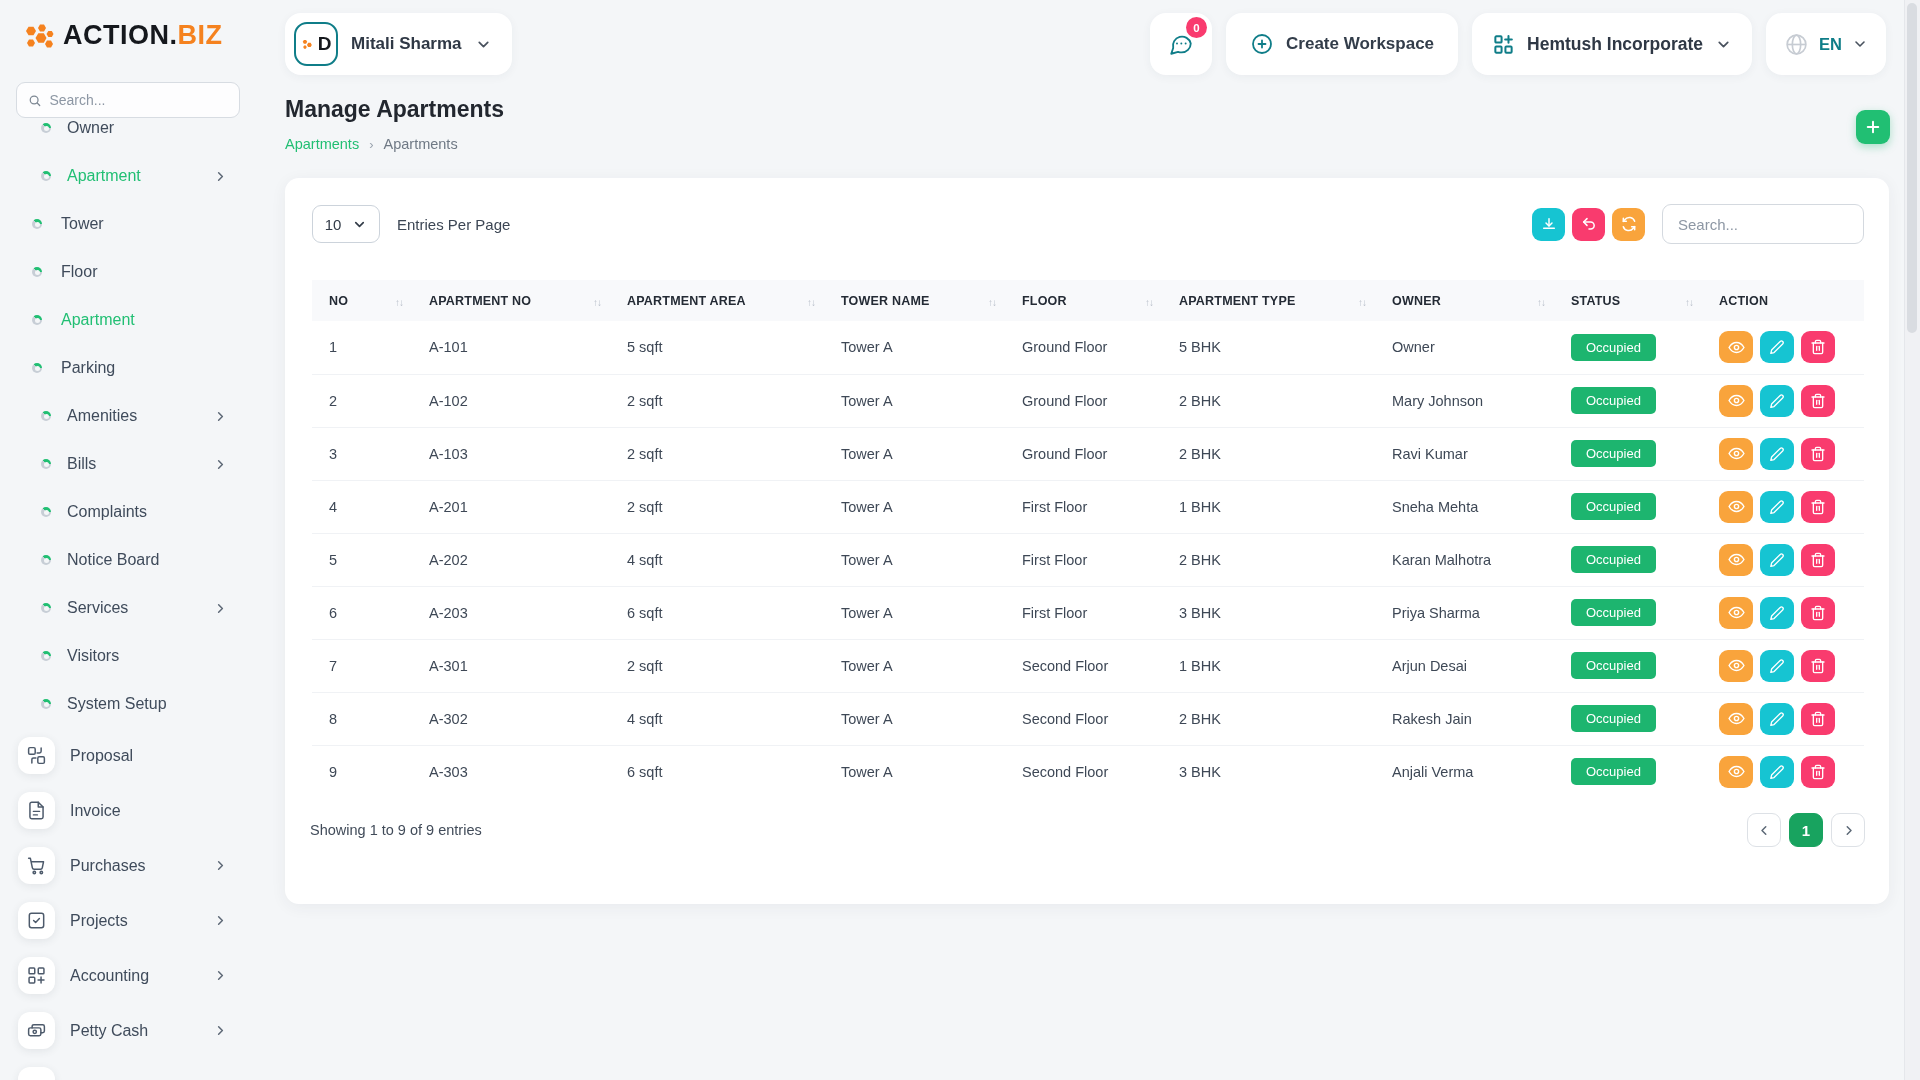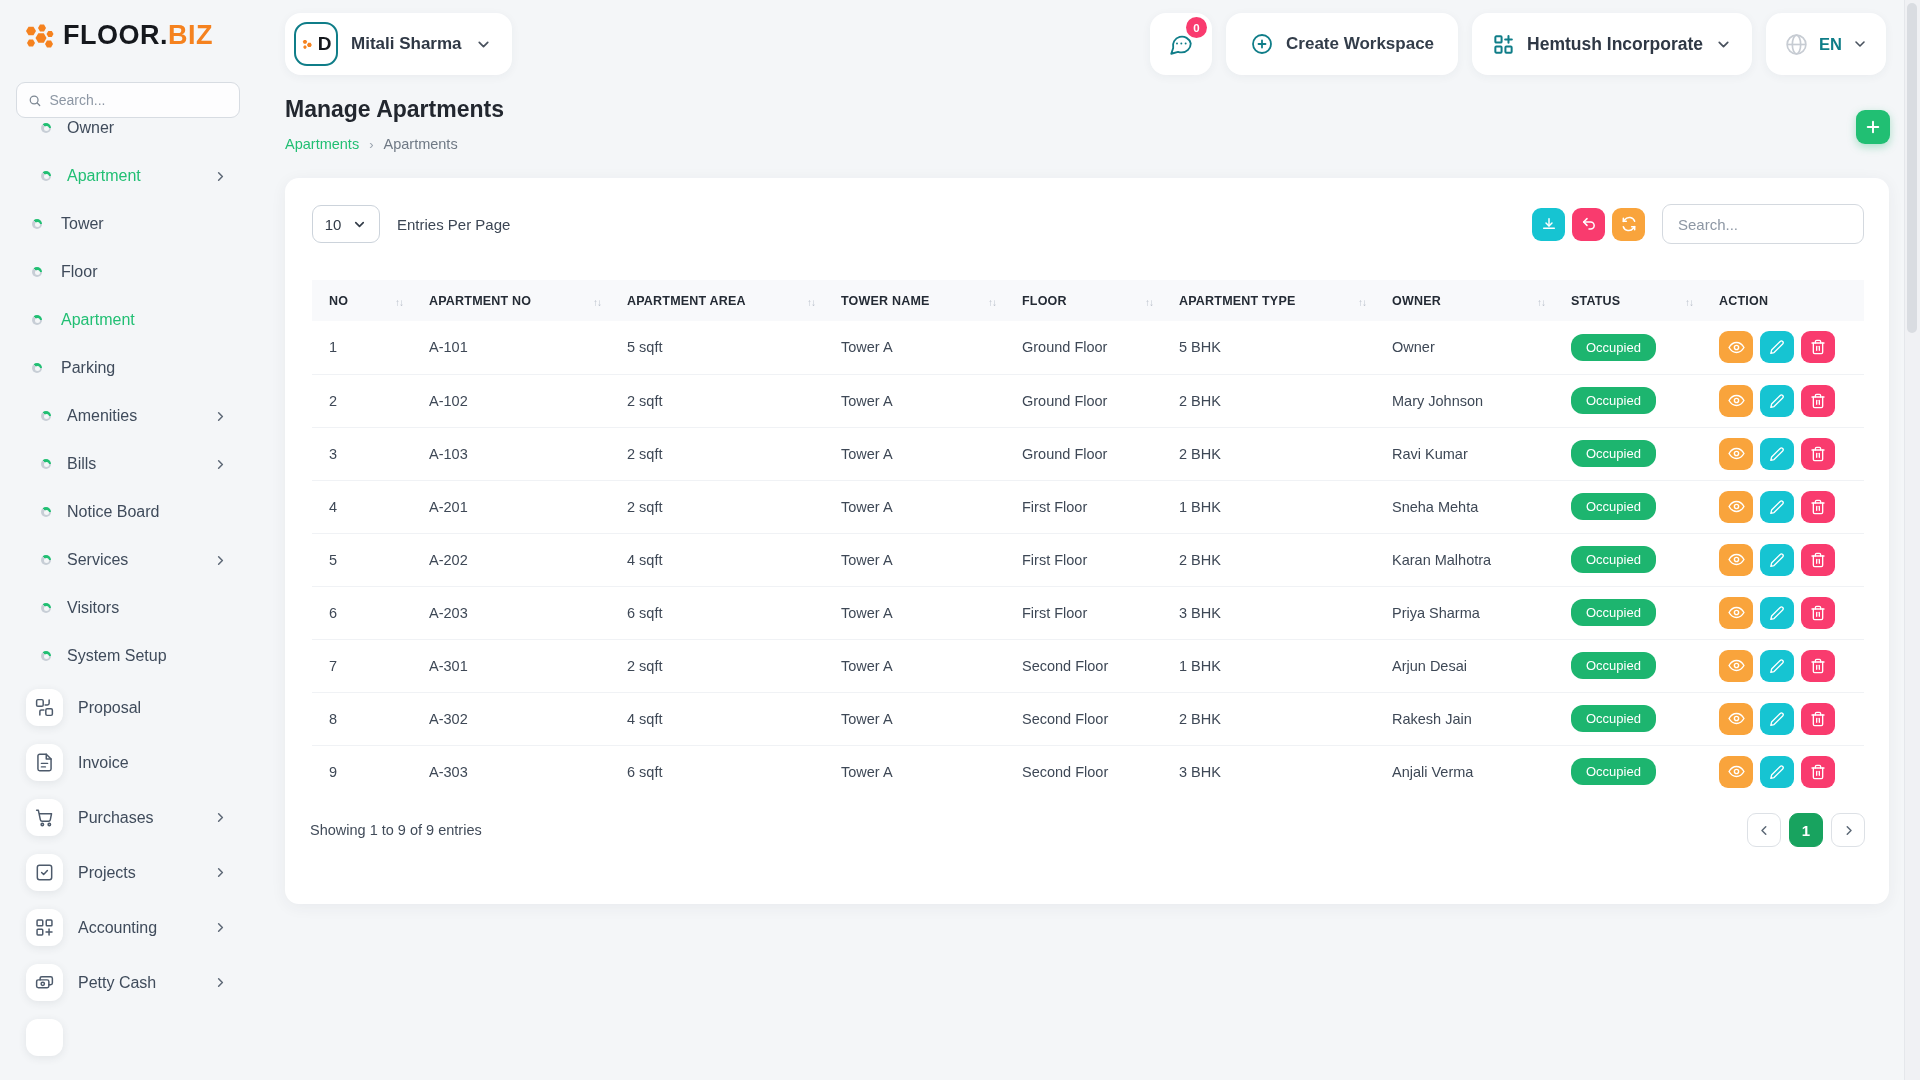--- a/index.html
+++ b/index.html
@@ -19,21 +19,21 @@
   .side-search input::placeholder{color:#8d97a4}
   .menu{position:absolute;left:0;top:118px;bottom:0;width:100%;overflow:hidden}
   .menu-inner{margin-top:-14px}
   .menu-item{display:flex;align-items:center;height:48px;padding-left:41px;gap:16px;
     color:#3f4b5b;font-size:16px;cursor:pointer;position:relative;font-weight:500;white-space:nowrap}
   .menu-item.sub{padding-left:32px;gap:19px}
   .menu-item.active{color:var(--green,#21bf73)}
   .dot{width:10px;height:10px;border-radius:50%;flex:none;position:relative;
     background:conic-gradient(from -40deg,var(--green,#21bf73) 0 130deg,#c7ced6 130deg 360deg)}
   .dot::after{content:"";position:absolute;inset:2.5px;border-radius:50%;background:#f4f6f8}
-  .menu-item.boxed{height:55px;padding-left:26px;gap:15px}
+  .menu-item.boxed{height:55px;padding-left:18px;gap:15px}
   .icon-box{width:37px;height:37px;border-radius:12px;background:#fff;flex:none;
     box-shadow:0 2px 8px rgba(40,50,70,.09);display:flex;align-items:center;justify-content:center;color:#4d5a6b}
   .chev{position:absolute;right:30px;color:#5d6876;display:flex}
 
   
   .pill{background:#fff;border-radius:16px;box-shadow:0 2px 10px rgba(40,50,70,.05);display:flex;align-items:center}
   .workspace-pill{position:absolute;left:285px;top:13px;height:62px;padding:0 20px 0 9px;gap:13px;cursor:pointer}
   .ws-logo{width:44px;height:44px;border:2px solid var(--teal,#0f7d88);border-radius:13px;background:#fff;
     display:flex;align-items:center;justify-content:center;gap:2px}
   .ws-letter{font-weight:800;font-size:19px;color:#15181d}
@@ -77,21 +77,21 @@
   .table-search::placeholder{color:#8d97a4}
 
   table.grid{position:absolute;left:27px;top:102px;width:1552px;border-collapse:collapse;table-layout:fixed}
   .grid thead th{background:#f8f9fb;height:41px;font-size:12.5px;font-weight:700;color:#242b35;
     letter-spacing:.2px;text-align:left;vertical-align:middle}
   .grid th .th-flex{display:flex;align-items:flex-end;width:100%}
   .grid th:first-child .th-flex,.grid td:first-child{padding-left:17px}
   .sort{margin-left:auto;margin-right:26px;font-size:10px;color:#b7bec8;letter-spacing:-1px;font-weight:400}
   .grid tbody td{height:53px;font-size:14.5px;color:#3e4856;border-top:1px solid #f0f2f5;vertical-align:middle}
   .grid tbody tr:first-child td{border-top:0}
-  .badge{display:inline-block;padding:6px 15px;border-radius:12px;background:var(--badge-green,#1db56f);
+  .badge{display:inline-block;padding:6px 15px;border-radius:5px;background:var(--badge-green,#1db56f);
     color:#fff;font-size:13px}
   .act{display:flex;gap:7px}
   .act-btn{width:34px;height:32px;border:0;border-radius:9px;cursor:pointer;color:#fff;
     display:flex;align-items:center;justify-content:center}
   .act-btn.view{background:var(--orange,#f9a43c)}
   .act-btn.edit{background:var(--cyan,#16c4d2)}
   .act-btn.del{background:var(--pink,#f93b6e)}
 
   .card-footer{position:absolute;left:25px;right:24px;top:632px;height:40px;display:flex;align-items:center}
   .summary{font-size:14.5px;color:#414b59}
@@ -110,21 +110,21 @@
 <aside class="sidebar">
   <div class="logo">
     <svg viewBox="0 0 34 30" width="34" height="30" fill="#f5821f">
       <polygon points="14,10 11.5,14.3 6.5,14.3 4,10 6.5,5.7 11.5,5.7"></polygon>
       <polygon points="24,7 22,10.5 18,10.5 16,7 18,3.5 22,3.5"></polygon>
       <polygon points="13,22 11,25.5 7,25.5 5,22 7,18.5 11,18.5"></polygon>
       <polygon points="24.5,17 21.8,21.8 16.3,21.8 13.5,17 16.3,12.2 21.8,12.2"></polygon>
       <polygon points="31.5,13 29.8,16 26.3,16 24.5,13 26.3,10 29.8,10"></polygon>
       <polygon points="31,23 29,26.5 25,26.5 23,23 25,19.5 29,19.5"></polygon>
     </svg>
-    <div class="logo-text"><span>FLOOR.</span><span class="accent">BIZ</span></div>
+    <div class="logo-text"><span>ACTION.</span><span class="accent">BIZ</span></div>
   </div>
 
   <div class="side-search">
     <svg viewBox="0 0 24 24" width="15" height="15" fill="none" stroke="#7d8793" stroke-width="2.2" stroke-linecap="round">
         <circle cx="11" cy="11" r="7"></circle>
         <line x1="16.5" y1="16.5" x2="21" y2="21"></line>
       </svg>
     <input type="text" placeholder="Search..." style="">
   </div>
 
@@ -169,20 +169,24 @@
           </span>
         </div>
         <div class="menu-item">
           <span class="dot"></span>
           <span>Bills</span>
           <span class="chev">
             <svg viewBox="0 0 24 24" width="15" height="15" fill="none" stroke="currentColor" stroke-width="2.4" stroke-linecap="round" stroke-linejoin="round">
               <polyline points="9 6 15 12 9 18"></polyline>
             </svg>
           </span>
+        </div>
+        <div class="menu-item">
+          <span class="dot"></span>
+          <span>Complaints</span>
         </div>
         <div class="menu-item">
           <span class="dot"></span>
           <span>Notice Board</span>
         </div>
         <div class="menu-item">
           <span class="dot"></span>
           <span>Services</span>
           <span class="chev">
             <svg viewBox="0 0 24 24" width="15" height="15" fill="none" stroke="currentColor" stroke-width="2.4" stroke-linecap="round" stroke-linejoin="round">

